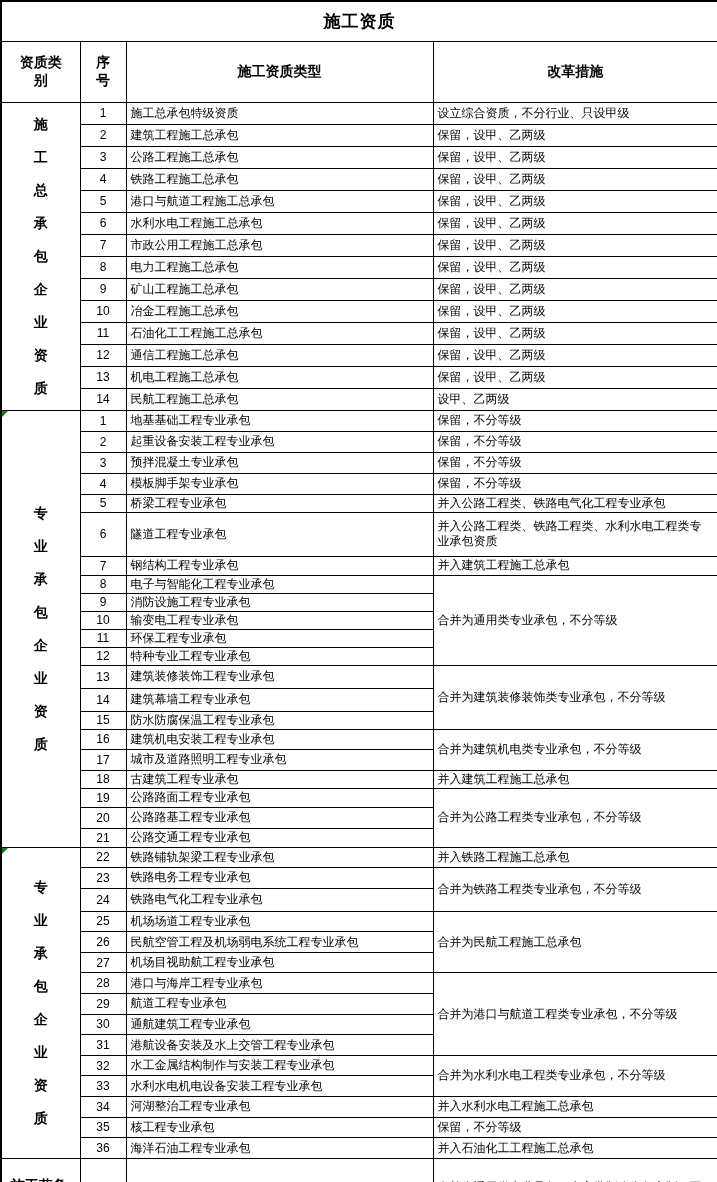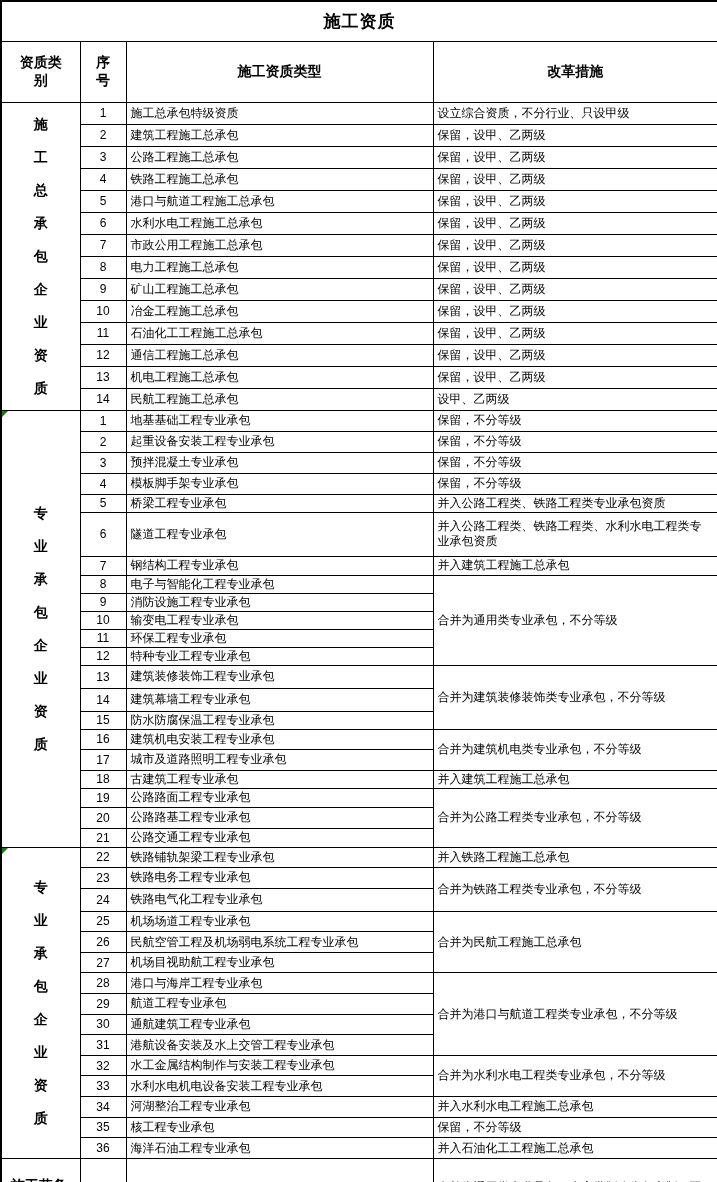--- a/index.html
+++ b/index.html
@@ -154,21 +154,21 @@
         <td class="measure">保留，不分等级</td>
       </tr>
       <tr style="height: 21px;">
         <td class="no">4</td>
         <td class="type">模板脚手架专业承包</td>
         <td class="measure">保留，不分等级</td>
       </tr>
       <tr style="height: 17px;">
         <td class="no">5</td>
         <td class="type">桥梁工程专业承包</td>
-        <td class="measure">并入公路工程类、铁路工程类专业承包资质</td>
+        <td class="measure">并入公路工程类、铁路电气化工程专业承包</td>
       </tr>
       <tr style="height: 44px;">
         <td class="no">6</td>
         <td class="type">隧道工程专业承包</td>
         <td class="measure">并入公路工程类、铁路工程类、水利水电工程类专业承包资质</td>
       </tr>
       <tr style="height: 19px;">
         <td class="no">7</td>
         <td class="type">钢结构工程专业承包</td>
         <td class="measure">并入建筑工程施工总承包</td>

